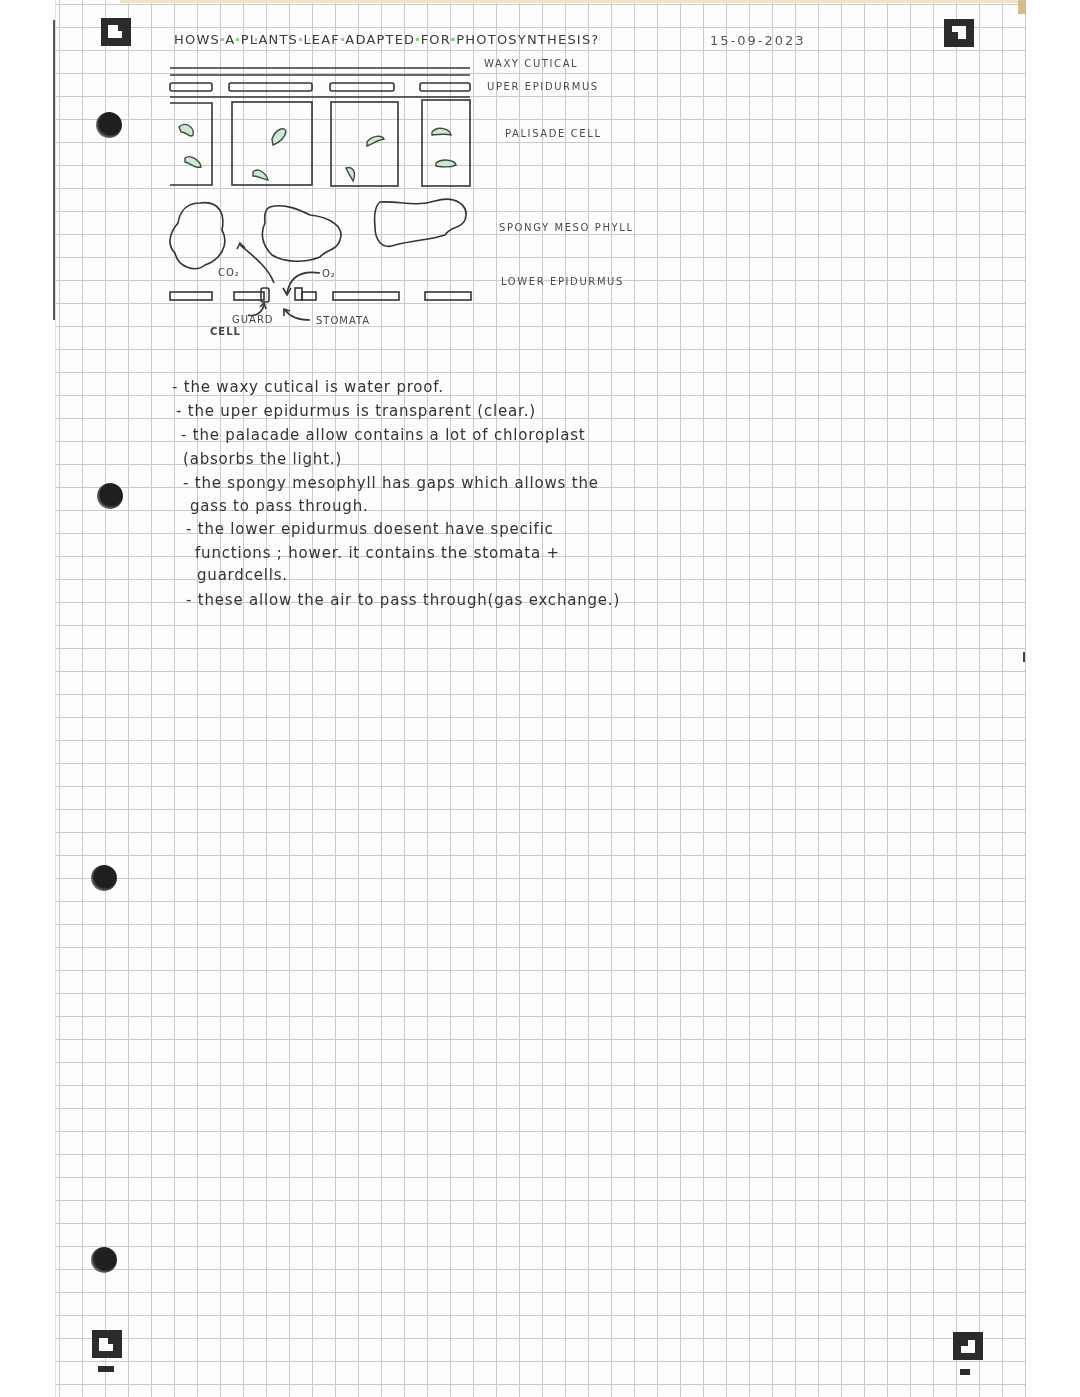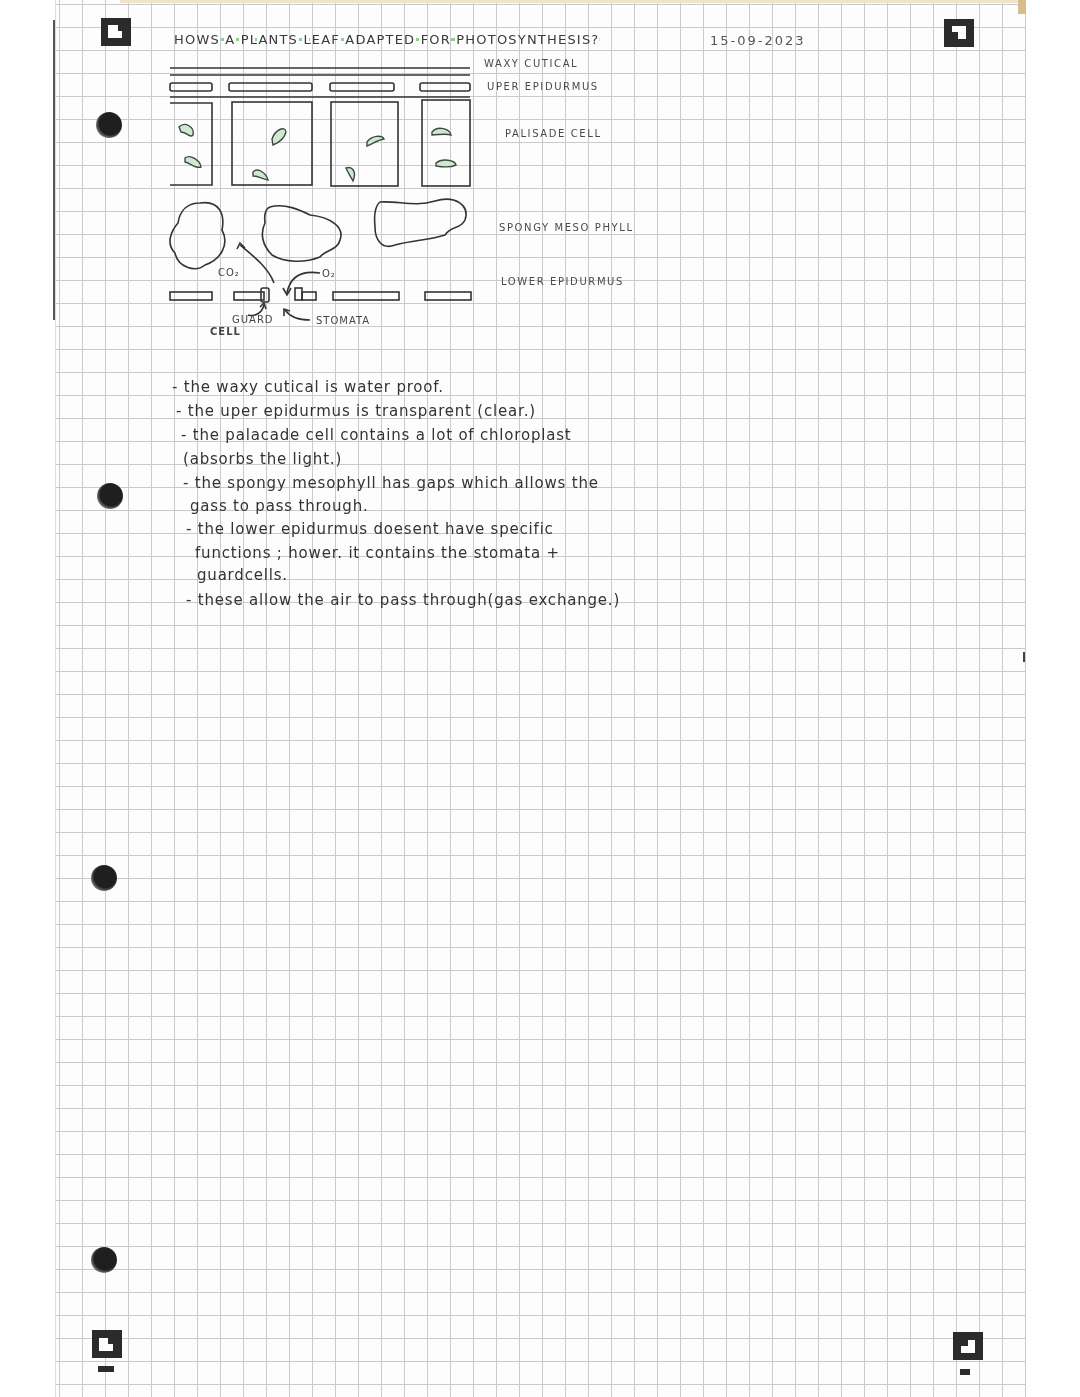--- a/index.html
+++ b/index.html
@@ -150,21 +150,21 @@
 <div class="hw label" style="left:499px;top:222px;">SPONGY MESO PHYLL</div>
 <div class="hw label" style="left:501px;top:276px;">LOWER EPIDURMUS</div>
 <div class="hw small-label" style="left:218px;top:267px;">CO₂</div>
 <div class="hw small-label" style="left:322px;top:268px;">O₂</div>
 <div class="hw small-label" style="left:188px;top:314px;margin-left:44px;">GUARD</div>
 <div class="hw small-label" style="left:210px;top:326px;font-weight:bold;">CELL</div>
 <div class="hw small-label" style="left:316px;top:315px;">STOMATA</div>
 
 <div class="hw note" style="left:172px;top:378px;">- the waxy cutical is water proof.</div>
 <div class="hw note" style="left:176px;top:402px;">- the uper epidurmus is transparent (clear.)</div>
-<div class="hw note" style="left:181px;top:426px;">- the palacade cell contains a lot of chloroplast</div>
+<div class="hw note" style="left:181px;top:426px;">- the palacade allow contains a lot of chloroplast</div>
 <div class="hw note" style="left:183px;top:450px;">(absorbs the light.)</div>
 <div class="hw note" style="left:183px;top:474px;">- the spongy mesophyll has gaps which allows the</div>
 <div class="hw note" style="left:190px;top:497px;">gass to pass through.</div>
 <div class="hw note" style="left:186px;top:520px;">- the lower epidurmus doesent have specific</div>
 <div class="hw note" style="left:195px;top:544px;">functions ; hower. it contains the stomata +</div>
 <div class="hw note" style="left:197px;top:566px;">guardcells.</div>
 <div class="hw note" style="left:186px;top:591px;">- these allow the air to pass through(gas exchange.)</div>
 
 <div style="position:absolute;left:1023px;top:652px;width:2px;height:10px;background:#444;"></div>
 

